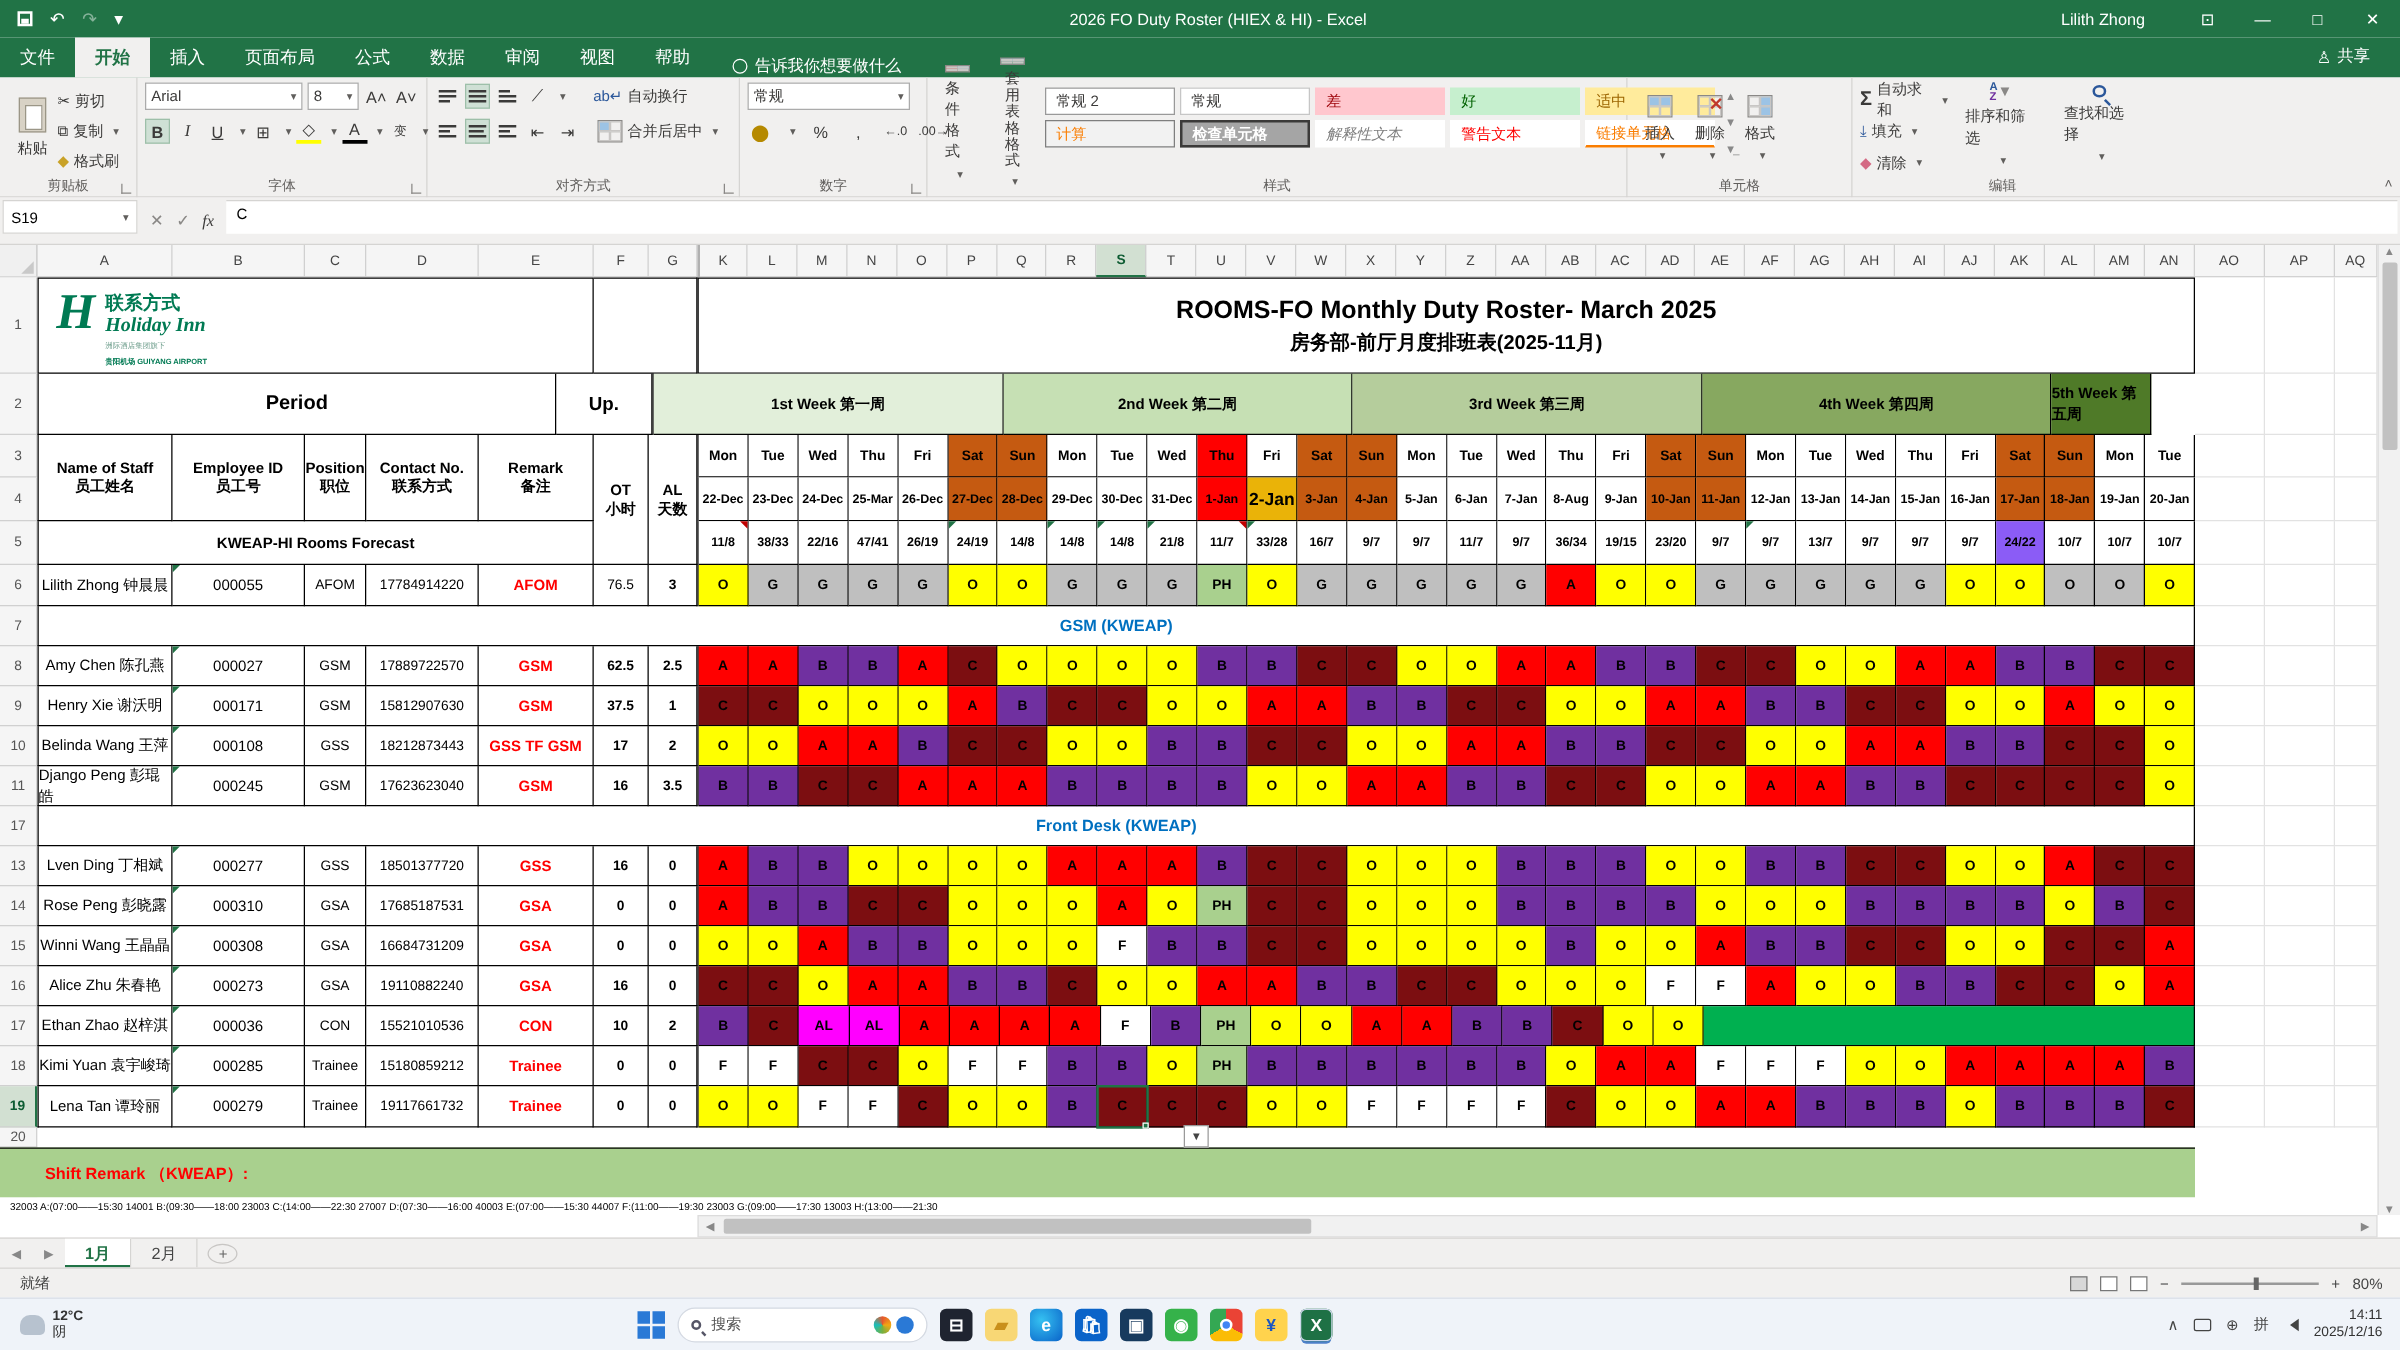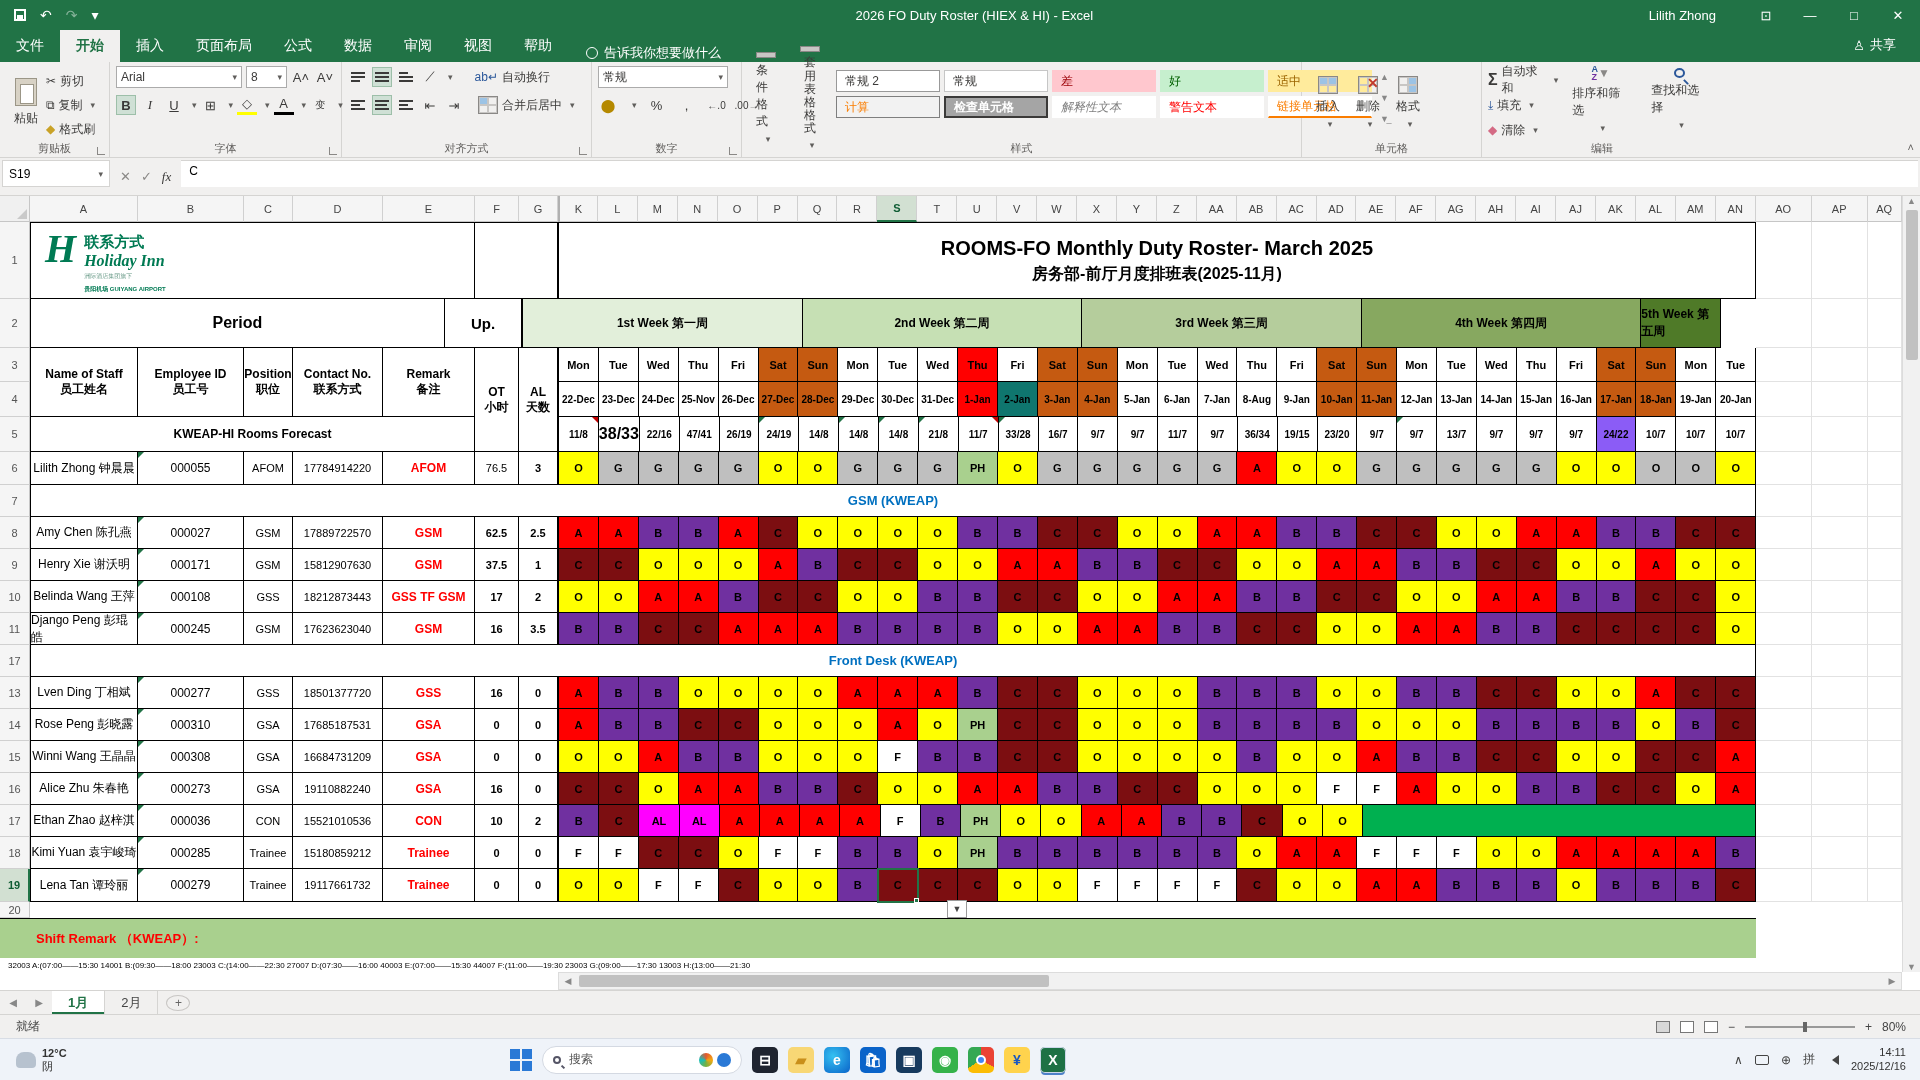--- a/index.html
+++ b/index.html
@@ -640,29 +640,29 @@
           <div class="dcell" style="font-size: 11px; background: rgb(255, 255, 255);">Fri</div>
           <div class="dcell" style="font-size: 11px; background: rgb(197, 90, 17);">Sat</div>
           <div class="dcell" style="font-size: 11px; background: rgb(197, 90, 17);">Sun</div>
           <div class="dcell" style="font-size: 11px; background: rgb(255, 255, 255);">Mon</div>
           <div class="dcell" style="font-size: 11px; background: rgb(255, 255, 255);">Tue</div>
         </div>
         <div class="frow daywrap" style="height: 35px;">
           <div class="dcell" style="font-size: 10px; background: rgb(255, 255, 255);">22-Dec</div>
           <div class="dcell" style="font-size: 10px; background: rgb(255, 255, 255);">23-Dec</div>
           <div class="dcell" style="font-size: 10px; background: rgb(255, 255, 255);">24-Dec</div>
-          <div class="dcell" style="font-size: 10px; background: rgb(255, 255, 255);">25-Nov</div>
+          <div class="dcell" style="font-size: 10px; background: rgb(255, 255, 255);">25-Mar</div>
           <div class="dcell" style="font-size: 10px; background: rgb(255, 255, 255);">26-Dec</div>
           <div class="dcell" style="font-size: 10px; background: rgb(197, 90, 17);">27-Dec</div>
           <div class="dcell" style="font-size: 10px; background: rgb(197, 90, 17);">28-Dec</div>
           <div class="dcell" style="font-size: 10px; background: rgb(255, 255, 255);">29-Dec</div>
           <div class="dcell" style="font-size: 10px; background: rgb(255, 255, 255);">30-Dec</div>
           <div class="dcell" style="font-size: 10px; background: rgb(255, 255, 255);">31-Dec</div>
           <div class="dcell" style="font-size: 10px; background: rgb(255, 0, 0);">1-Jan</div>
-          <div class="dcell" style="font-size: 10px; background: #0f766e;">2-Jan</div>
+          <div class="dcell" style="font-size: 14px; background: #eab308;">2-Jan</div>
           <div class="dcell" style="font-size: 10px; background: rgb(197, 90, 17);">3-Jan</div>
           <div class="dcell" style="font-size: 10px; background: rgb(197, 90, 17);">4-Jan</div>
           <div class="dcell" style="font-size: 10px; background: rgb(255, 255, 255);">5-Jan</div>
           <div class="dcell" style="font-size: 10px; background: rgb(255, 255, 255);">6-Jan</div>
           <div class="dcell" style="font-size: 10px; background: rgb(255, 255, 255);">7-Jan</div>
           <div class="dcell" style="font-size: 10px; background: rgb(255, 255, 255);">8-Aug</div>
           <div class="dcell" style="font-size: 10px; background: rgb(255, 255, 255);">9-Jan</div>
           <div class="dcell" style="font-size: 10px; background: rgb(197, 90, 17);">10-Jan</div>
           <div class="dcell" style="font-size: 10px; background: rgb(197, 90, 17);">11-Jan</div>
           <div class="dcell" style="font-size: 10px; background: rgb(255, 255, 255);">12-Jan</div>
@@ -670,21 +670,21 @@
           <div class="dcell" style="font-size: 10px; background: rgb(255, 255, 255);">14-Jan</div>
           <div class="dcell" style="font-size: 10px; background: rgb(255, 255, 255);">15-Jan</div>
           <div class="dcell" style="font-size: 10px; background: rgb(255, 255, 255);">16-Jan</div>
           <div class="dcell" style="font-size: 10px; background: rgb(197, 90, 17);">17-Jan</div>
           <div class="dcell" style="font-size: 10px; background: rgb(197, 90, 17);">18-Jan</div>
           <div class="dcell" style="font-size: 10px; background: rgb(255, 255, 255);">19-Jan</div>
           <div class="dcell" style="font-size: 10px; background: rgb(255, 255, 255);">20-Jan</div>
         </div>
         <div class="frow daywrap" style="height: 35px;">
           <div class="dcell trir" style="font-size: 10px; background: rgb(255, 255, 255);">11/8</div>
-          <div class="dcell" style="font-size: 16px; background: rgb(255, 255, 255);">38/33</div>
+          <div class="dcell" style="font-size: 10px; background: rgb(255, 255, 255);">38/33</div>
           <div class="dcell" style="font-size: 10px; background: rgb(255, 255, 255);">22/16</div>
           <div class="dcell" style="font-size: 10px; background: rgb(255, 255, 255);">47/41</div>
           <div class="dcell" style="font-size: 10px; background: rgb(255, 255, 255);">26/19</div>
           <div class="dcell tri" style="font-size: 10px; background: rgb(255, 255, 255);">24/19</div>
           <div class="dcell" style="font-size: 10px; background: rgb(255, 255, 255);">14/8</div>
           <div class="dcell tri" style="font-size: 10px; background: rgb(255, 255, 255);">14/8</div>
           <div class="dcell tri" style="font-size: 10px; background: rgb(255, 255, 255);">14/8</div>
           <div class="dcell tri" style="font-size: 10px; background: rgb(255, 255, 255);">21/8</div>
           <div class="dcell trir" style="font-size: 10px; background: rgb(255, 255, 255);">11/7</div>
           <div class="dcell tri" style="font-size: 10px; background: rgb(255, 255, 255);">33/28</div>

